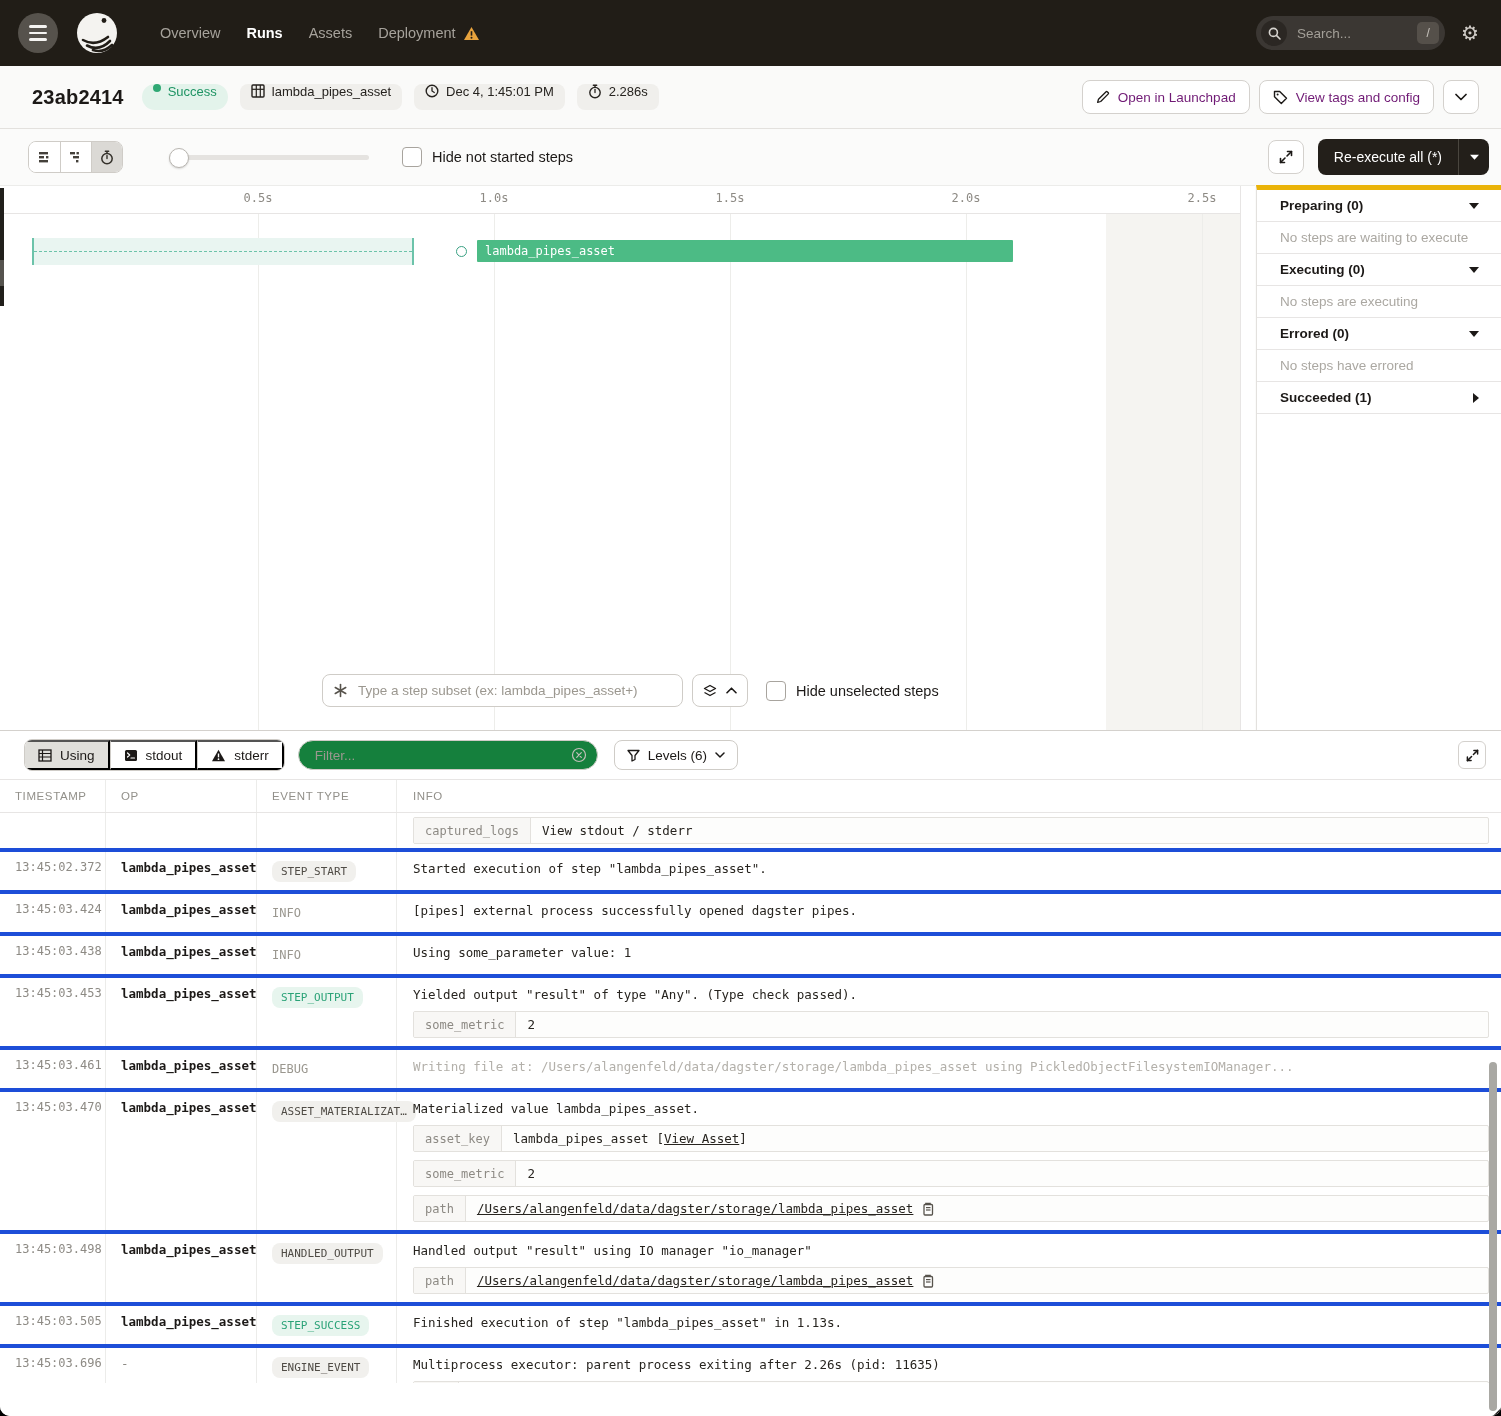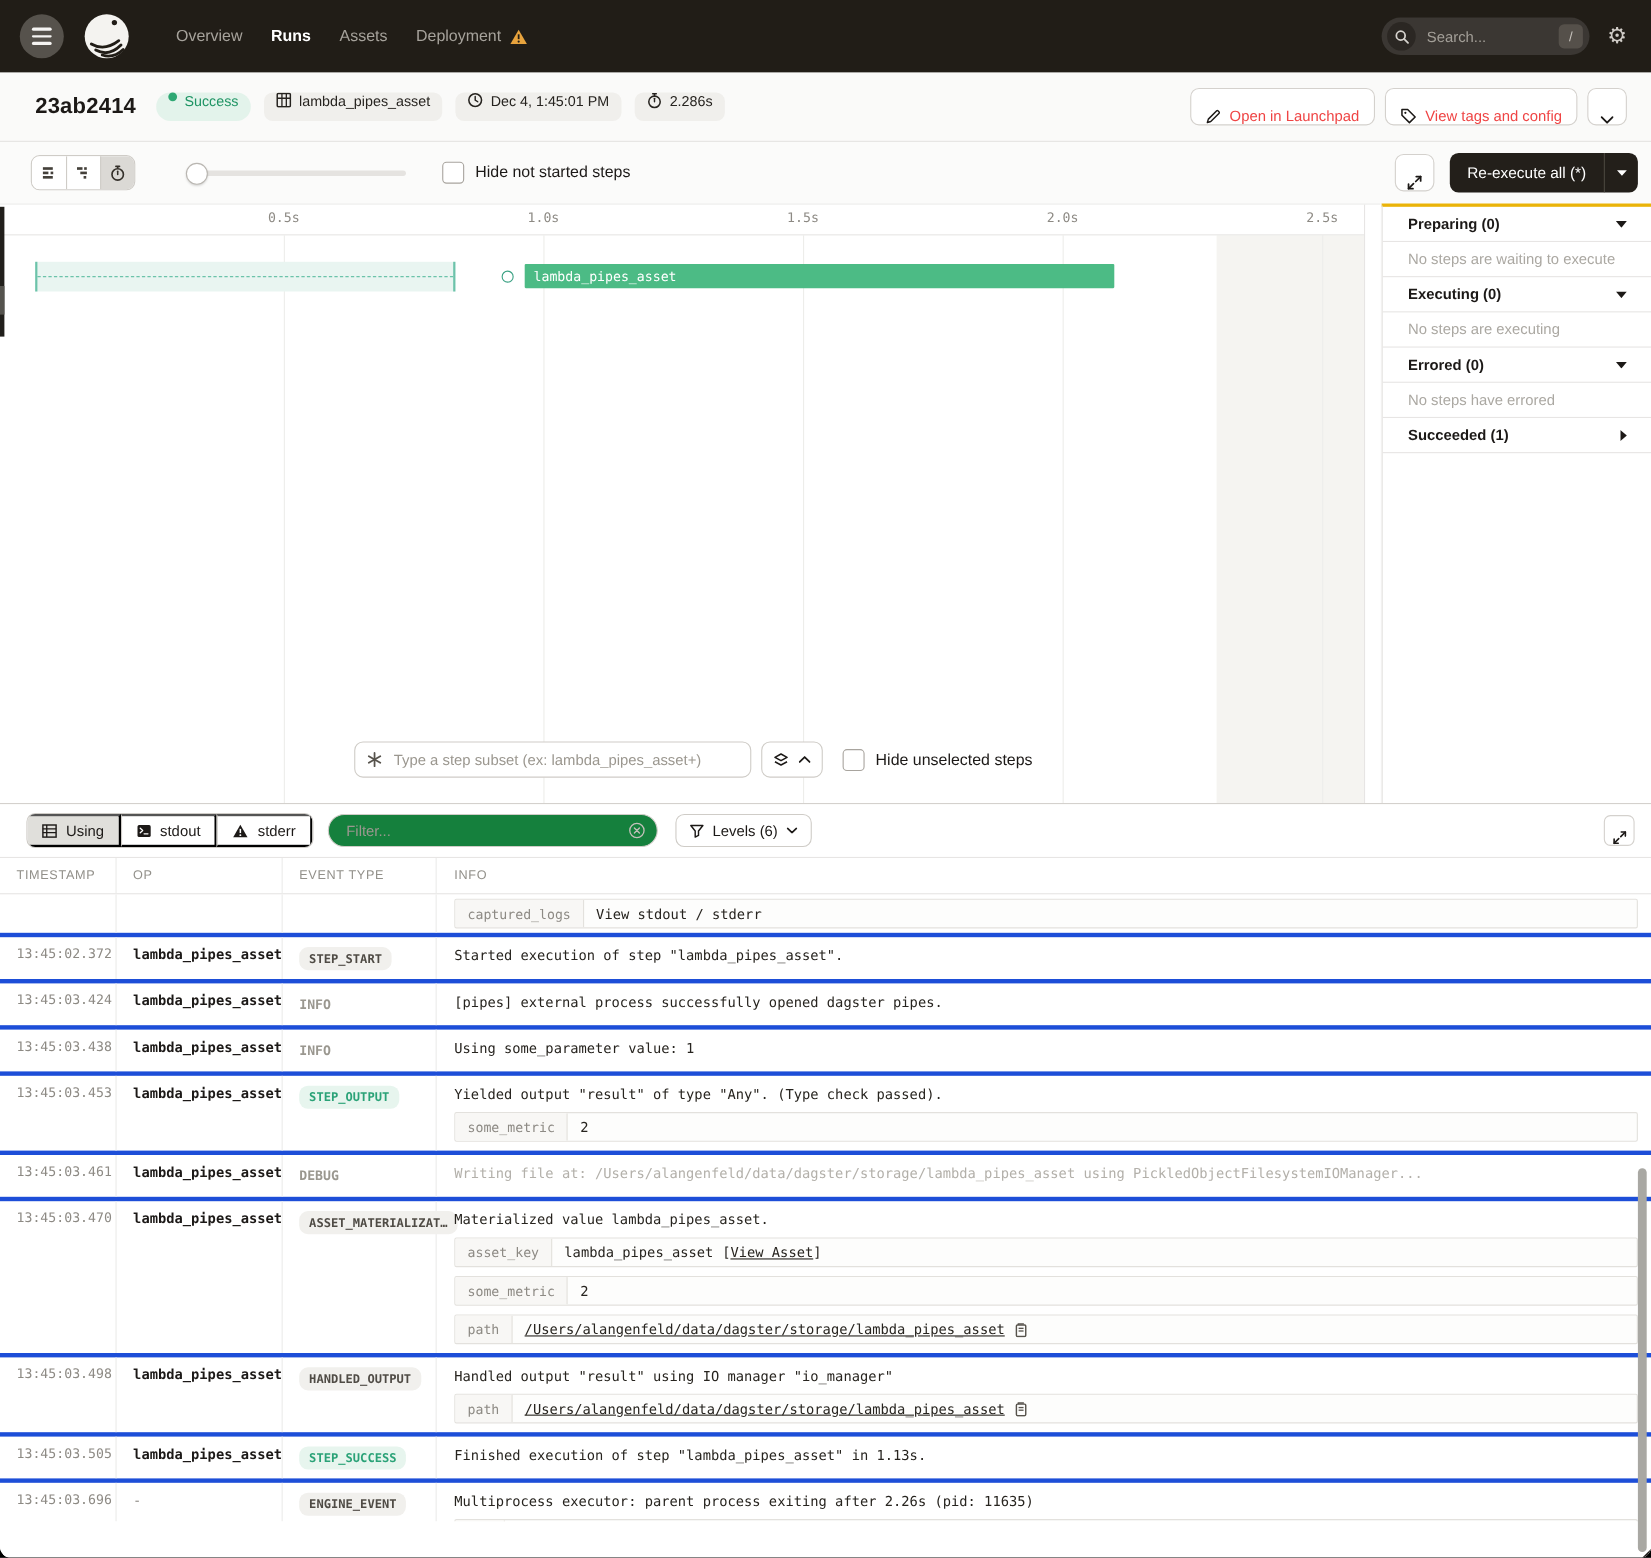--- a/index.html
+++ b/index.html
@@ -25,21 +25,21 @@
   .gearbtn{background:none;border:none;color:#d0ccc7;font-size:20px;cursor:pointer;padding:0;line-height:1;}
 
   
   .runhead{position:absolute;left:0;top:66px;width:100%;height:62px;background:#fafaf9;border-bottom:1px solid #e3e1de;display:flex;align-items:center;}
   .run-id{margin-left:32px;font-size:20px;font-weight:700;color:#1c1917;letter-spacing:.2px;}
   .pills{display:flex;align-items:center;gap:12px;margin-left:18px;}
   .pill{height:26px;border-radius:8px;background:#f0efec;display:flex;align-items:flex-start;gap:7px;padding:0 11px;font-size:13px;color:#26231f;}
   .pill.success{background:#e3f3eb;border-radius:13px;color:#1f9464;}
   .dot{width:8px;height:8px;border-radius:50%;background:#2fa874;}
   .runhead-actions{margin-left:auto;margin-right:22px;display:flex;align-items:center;gap:9px;}
-  .btn{height:34px;background:#fff;border:1px solid #d4d1cd;border-radius:8px;display:flex;align-items:flex-end;gap:8px;padding:0 13px;font-size:13.5px;color:#ef4444;cursor:pointer;}
+  .btn{height:34px;background:#fff;border:1px solid #d4d1cd;border-radius:8px;display:flex;align-items:center;gap:8px;padding:0 13px;font-size:13.5px;color:#701a75;cursor:pointer;}
   .btn.icon-only{width:36px;padding:0;justify-content:center;}
 
   
   .gtoolbar{position:absolute;left:0;top:129px;width:100%;height:56px;display:flex;align-items:center;background:#fbfbfa;}
   .seg{display:flex;margin-left:28px;border:1px solid #cfccc7;border-radius:8px;overflow:hidden;background:#fff;}
   .seg button{width:31px;height:30px;border:none;background:#fff;display:flex;align-items:center;justify-content:center;cursor:pointer;border-left:1px solid #cfccc7;}
   .seg button:first-child{border-left:none;}
   .seg button.active{background:#dbd9d5;}
   .slider{position:relative;width:200px;height:18px;margin-left:46px;}
   .slider .track{position:absolute;left:0;right:0;top:6.5px;height:5px;background:#e5e3e0;border-radius:3px;}
@@ -67,21 +67,21 @@
   .g-bar{position:absolute;left:477px;top:54px;width:536px;height:22px;background:#4cbb85;border-radius:1px;display:flex;align-items:center;cursor:pointer;}
   .g-bar span{color:#fff;font-size:12px;padding-left:8px;white-space:nowrap;}
   .g-controls{position:absolute;left:322px;top:488px;display:flex;align-items:center;}
   .subset{width:361px;height:33px;border:1px solid #cfccc7;border-radius:8px;background:#fff;display:flex;align-items:center;padding:0 10px;box-sizing:border-box;}
   .subset input{flex:1;border:none;outline:none;font-size:13.5px;color:#1c1917;margin-left:8px;min-width:0;background:transparent;}
   .subset input::placeholder{color:#9b978f;}
   .layersbtn{margin-left:9px;width:56px;height:33px;border:1px solid #cfccc7;border-radius:8px;background:#fff;display:flex;align-items:center;justify-content:center;gap:9px;cursor:pointer;}
   .g-controls .cbrow{margin-left:18px;text-align:center;}
 
   
-  .sidebar{position:absolute;left:1256px;top:185px;width:245px;height:545px;background:#fff;border-left:1px solid #e3e1de;border-top:3px solid #eab308;}
+  .sidebar{position:absolute;left:1256px;top:185px;width:245px;height:545px;background:#fff;border-left:1px solid #e3e1de;border-top:5px solid #eab308;}
   .sb-row{height:32px;border-bottom:1px solid #e7e5e4;display:flex;align-items:center;padding:0 23px;box-sizing:border-box;}
   .sb-row.head{justify-content:space-between;cursor:pointer;}
   .sb-title{font-size:13.5px;font-weight:700;color:#1c1917;}
   .sb-empty{font-size:13.5px;color:#aba8a2;}
 
   
   .logs{position:absolute;left:0;top:730px;width:1501px;height:686px;background:#fff;border-top:1px solid #d4d1cd;}
   .log-toolbar{height:48px;display:flex;align-items:center;}
   .tabs{display:flex;margin-left:24px;border:1px solid #cfccc7;border-radius:8px;overflow:hidden;background:#fff;}
   .tab{display:flex;align-items:center;gap:8px;height:30px;padding:0 13px;font-size:13.5px;color:#1c1917;border-left:1px solid #cfccc7;cursor:pointer;background:#fff;}
@@ -96,21 +96,21 @@
   .log-head{display:grid;grid-template-columns:106px 151px 140px 1fr;height:34px;border-top:1px solid #e7e5e4;border-bottom:1px solid #e7e5e4;box-sizing:border-box;}
   .log-head .hc{display:flex;align-items:center;padding-left:15px;font-size:11.5px;letter-spacing:.6px;color:#92908a;border-right:1px solid #ececea;}
   .log-head .hc:last-child{border-right:none;padding-left:16px;}
   .log-body{position:relative;height:570px;overflow:hidden;}
   .lrow{display:grid;grid-template-columns:106px 151px 140px 1fr;border-bottom:4px solid #1d4ed8;align-items:stretch;}
   .lc{border-right:1px solid #ececea;padding:8px 8px 8px 15px;box-sizing:border-box;}
   .lc.info{border-right:none;padding:8px 12px 8px 16px;}
   .ts{font-size:12px;color:#8d8a84;}
   .op{font-size:12.5px;font-weight:700;color:#1c1917;}
   .op.dash{font-weight:400;color:#8d8a84;}
-  .badge{display:inline-block;font-family:"DejaVu Sans Mono",monospace;font-size:11px;padding:4px 9px;border-radius:8px;white-space:nowrap;font-weight:bold;}
+  .badge{display:inline-block;font-family:"DejaVu Sans Mono",monospace;font-size:11px;padding:4px 9px;border-radius:8px;white-space:nowrap;}
   .badge.gray{background:#f1f0ed;color:#4f4b45;}
   .badge.green{background:#e7f5ee;color:#2aa277;}
   .badge.plain{background:none;padding:4px 0;color:#9a978f;font-size:12px;}
   .infotext{font-size:12.5px;color:#27241f;line-height:17px;}
   .infotext.muted{color:#b3b0aa;}
   .meta{display:flex;align-items:stretch;border:1px solid #e3e1dd;border-radius:2px;margin-top:8px;background:#fdfdfc;overflow:hidden;}
   .meta-key{background:#f8f7f5;color:#8d8a84;font-size:12px;padding:5px 11px;border-right:1px solid #e3e1dd;font-family:"DejaVu Sans Mono",monospace;white-space:nowrap;display:flex;align-items:center;}
   .meta-val{padding:5px 11px;font-size:12.5px;color:#27241f;font-family:"DejaVu Sans Mono",monospace;display:flex;align-items:center;gap:8px;flex:1;white-space:nowrap;overflow:hidden;}
   .meta-val a{color:#27241f;text-decoration:underline;cursor:pointer;}
   .lrow.partial .lc{padding-top:4px;padding-bottom:4px;}

